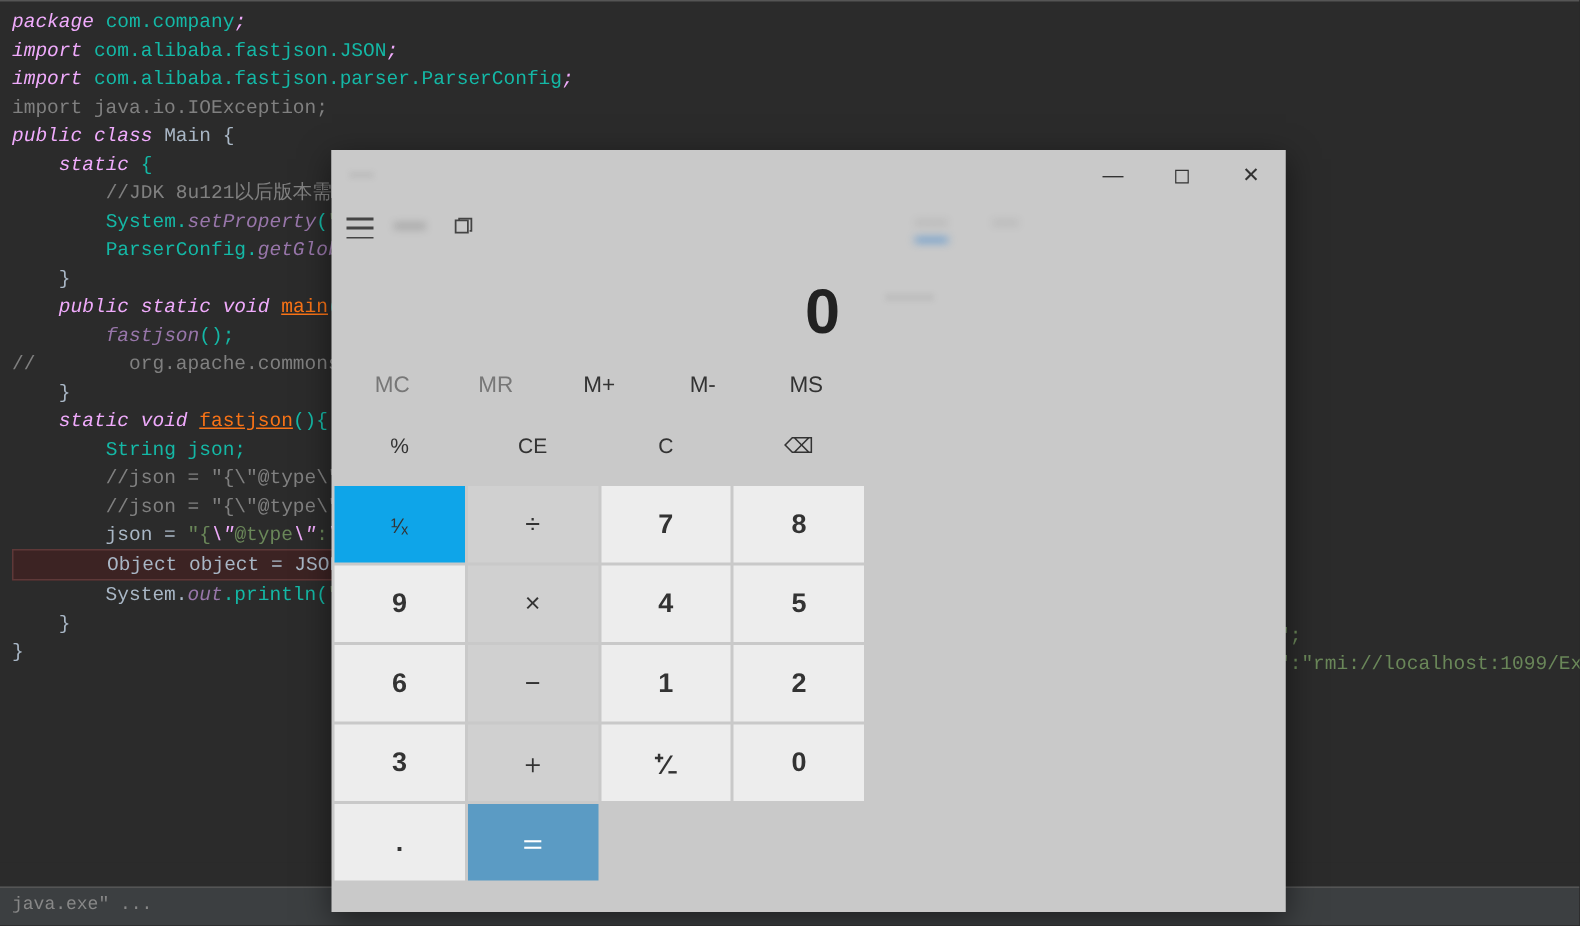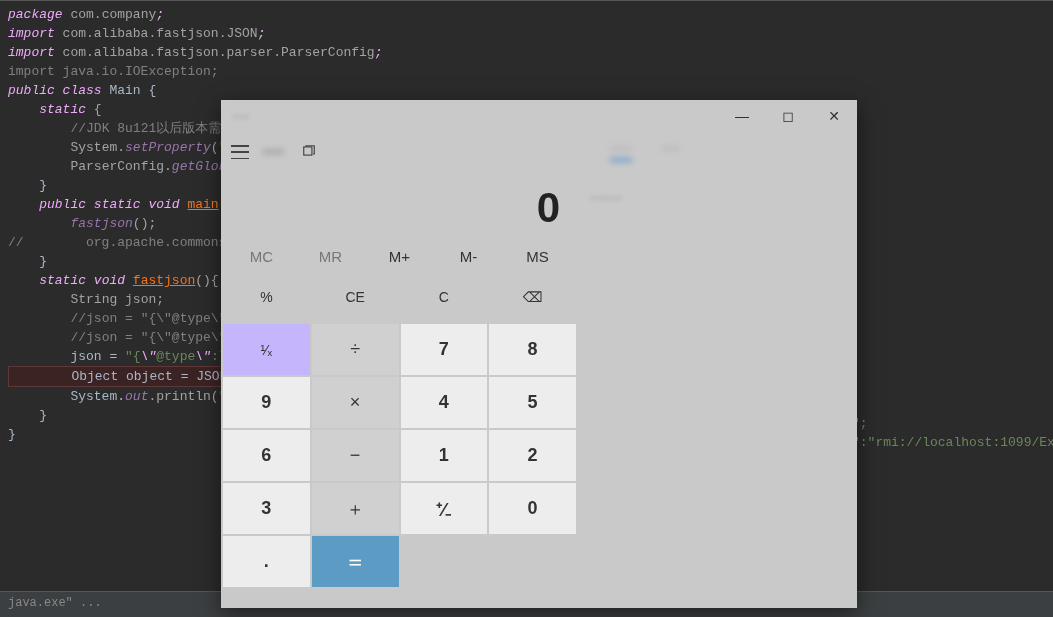--- a/index.html
+++ b/index.html
@@ -22,21 +22,21 @@
 }
 .code-line { white-space: pre; line-height: 19px; color: #a9b7c6; }
 .gutter {
   position: absolute;
   left: 0; top: 0; bottom: 0; width: 4px;
   background: #2b2b2b;
 }
 .kw { color: #f0abfc; font-style: italic; }
 .comment { color: #808080; }
 .str { color: #6a8759; }
-.ident { color: #a3a3a3; }
+.ident { color: #14b8a6; }
 .type { color: #a9b7c6; }
 .method-def { color: #f97316; text-decoration: underline; }
 .stat { color: #9876aa; font-style: italic; }
 .method-call { font-style: italic; text-align: right; }
 .highlighted-line {
   background: #3c2323;
   border: 1px solid #5e3838;
   display: inline-block;
   padding: 0 2px -1px 0;
 }
@@ -115,21 +115,21 @@
   background: #d6d6d6;
   display: flex; align-items: center; justify-content: center;
   font-size: 15px; color: #333;
   cursor: pointer;
   border: none;
   font-family: "Segoe UI", Arial, sans-serif;
 }
 .calc-btn.num { background: #ededed; font-size: 18px; font-weight: 600; }
 .calc-btn.op { background: #d0d0d0; font-size: 18px; }
 .calc-btn.eq { background: #5b9bc4; color: #fff; font-size: 22px; }
-.calc-btn.fn { background: #c4b5fd; font-size: 14px; }
+.calc-btn.fn { background: #0ea5e9; font-size: 14px; }
 .calc-btn.topfn { background: #c9c9c9; font-size: 14px; }
 </style>
 </head>
 <body>
 
 <div class="gutter"></div>
 
 <div class="code-area">
   <div id="code-body"><div class="code-line"><span class="kw">package </span><span class="ident">com.company</span><span class="kw">;</span></div><div class="code-line"><span class=""></span></div><div class="code-line"><span class="kw">import </span><span class="ident">com.alibaba.fastjson.JSON</span><span class="kw">;</span></div><div class="code-line"><span class="kw">import </span><span class="ident">com.alibaba.fastjson.parser.ParserConfig</span><span class="kw">;</span></div><div class="code-line"><span class="comment">import java.io.IOException;</span></div><div class="code-line"><span class=""></span></div><div class="code-line"><span class="kw">public class </span><span class="type">Main {</span></div><div class="code-line"><span class=""></span></div><div class="code-line"><span class="">    </span><span class="kw">static </span><span class="ident">{</span></div><div class="code-line"><span class="">        </span><span class="comment">//JDK 8u121以后版本需要</span></div><div class="code-line"><span class="">        </span><span class="ident">System.</span><span class="stat method-call">setProperty</span><span class="ident">(</span><span class="str">"co</span></div><div class="code-line"><span class="">        </span><span class="ident">ParserConfig.</span><span class="stat method-call">getGlobal</span></div><div class="code-line"><span class="">    }</span></div><div class="code-line"><span class=""></span></div><div class="code-line"><span class="">    </span><span class="kw">public static void </span><span class="method-def">main</span><span class="ident">(St</span></div><div class="code-line"><span class="">        </span><span class="stat method-call">fastjson</span><span class="ident">();</span></div><div class="code-line"><span class="comment">//        org.apache.commons.c</span></div><div class="code-line"><span class="">    }</span></div><div class="code-line"><span class="">    </span><span class="kw">static void </span><span class="method-def">fastjson</span><span class="ident">(){</span></div><div class="code-line"><span class="">        </span><span class="ident">String json;</span></div><div class="code-line"><span class="">        </span><span class="comment">//json = "{\"@type\":\</span></div><div class="code-line"><span class="">        </span><span class="comment">//json = "{\"@type\":\</span></div><div class="code-line"><span class="">        json = </span><span class="str">"{</span><span class="kw">\"</span><span class="str">@type</span><span class="kw">\"</span><span class="str">:</span><span class="kw">\"</span><span class="str">c</span></div><div class="code-line highlighted-line"><span class="">        Object object = JSON.</span><span class="stat method-call">p</span></div><div class="code-line"><span class="">        System.</span><span class="stat">out</span><span class="ident">.println(</span><span class="str">"ty</span></div><div class="code-line"><span class="">    }</span></div><div class="code-line"><span class="">}</span></div></div>
   <div style="position:absolute; top:413px; left:852px;" class="code-line"><span class="str">";</span></div>

